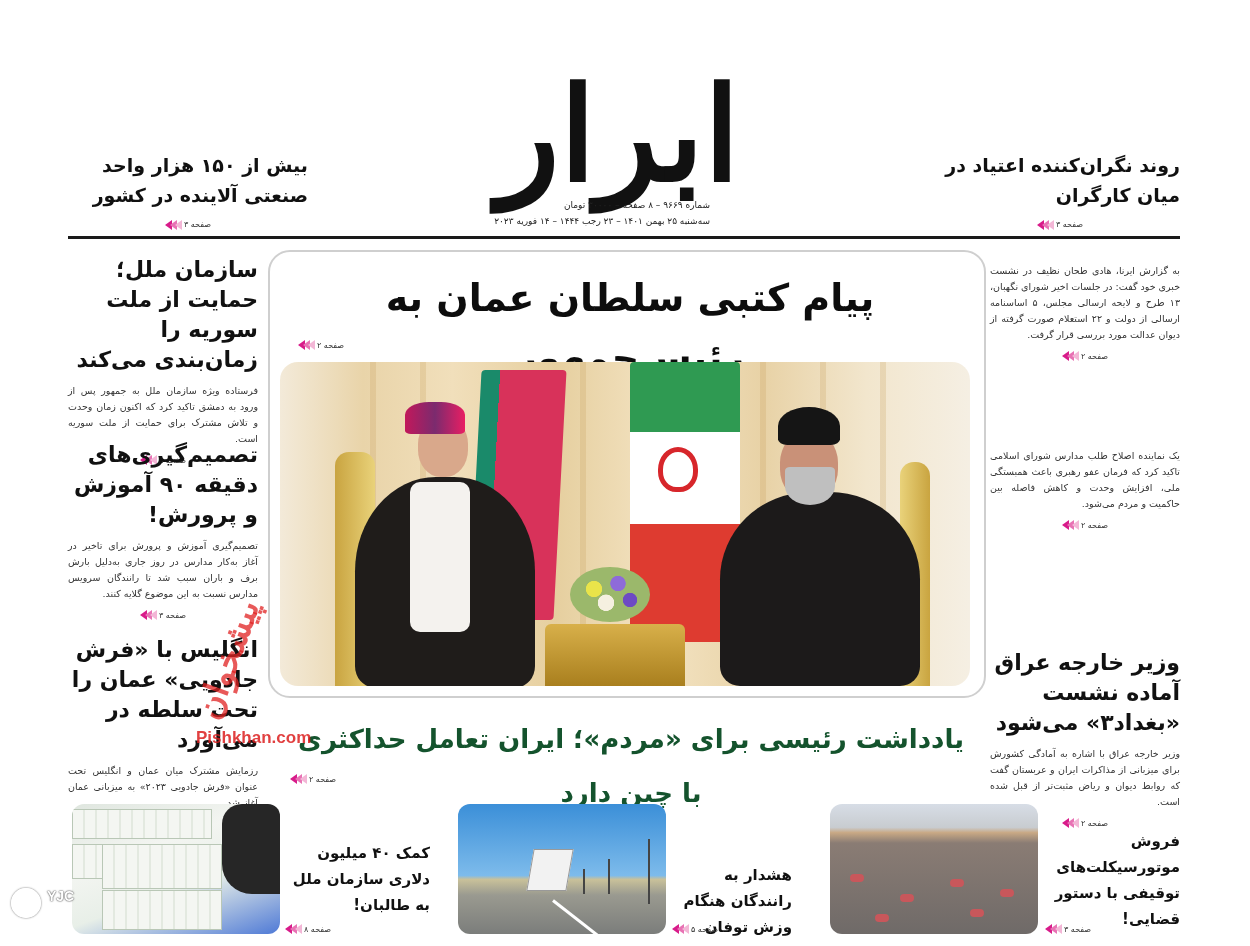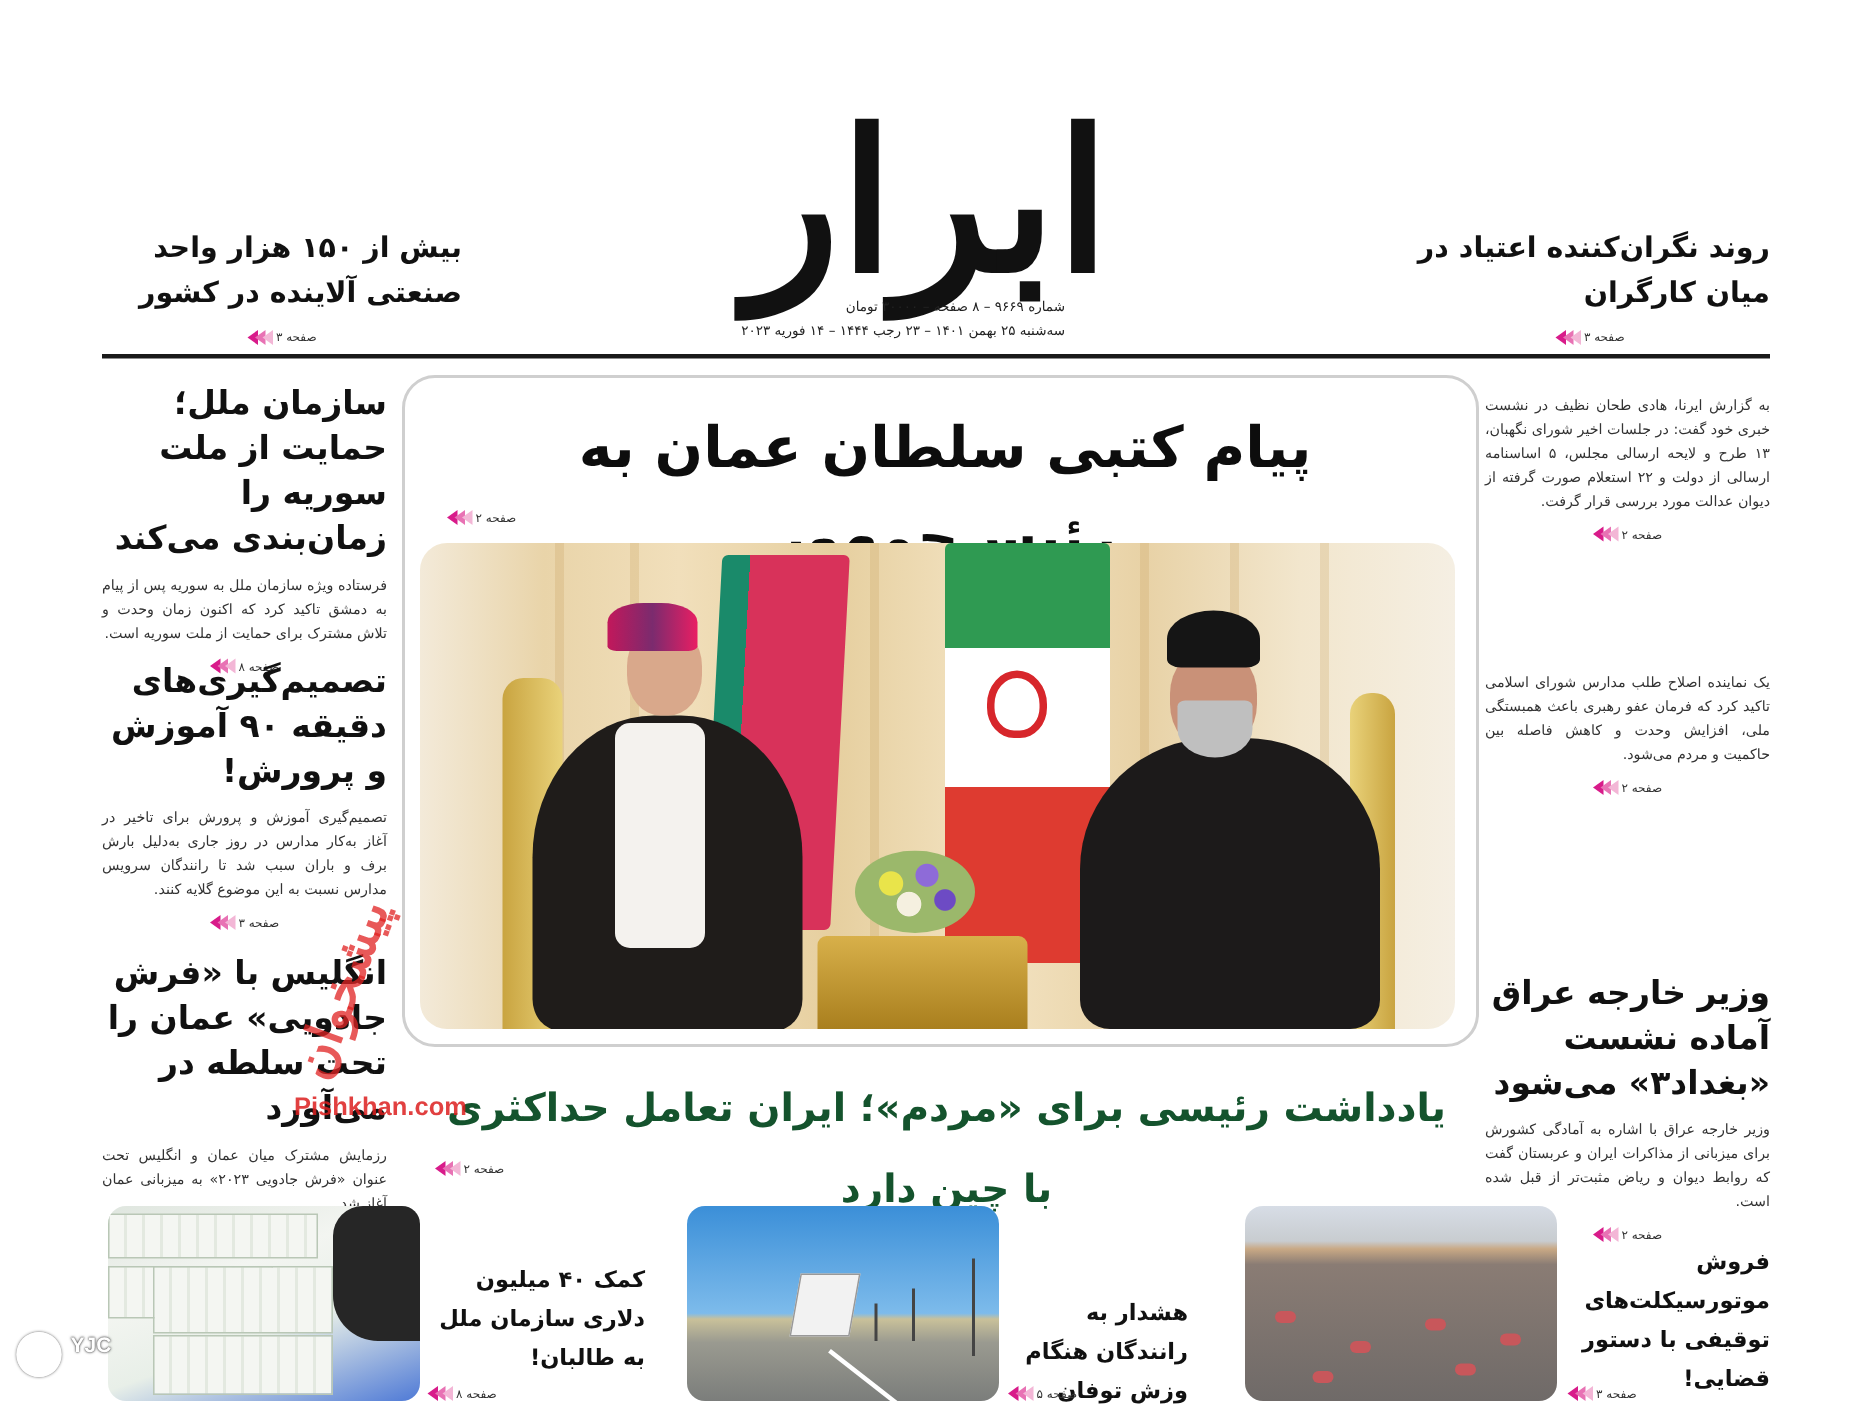--- a/index.html
+++ b/index.html
@@ -142,21 +142,21 @@
     <span class="arrows">
         <span></span>
         <span></span>
         <span></span>
       </span>
   </div>
 </div>
 
 <div class="col" style="left:68px; top:255px;">
   <div class="h">سازمان ملل؛ حمایت از ملت سوریه را زمان‌بندی می‌کند</div>
-  <div class="p">فرستاده ویژه سازمان ملل به سوریه پس از پیام به دمشق تاکید کرد که اکنون زمان وحدت و تلاش مشترک برای حمایت از ملت سوریه است.</div>
+  <div class="p">فرستاده ویژه سازمان ملل به جمهور پس از ورود به دمشق تاکید کرد که اکنون زمان وحدت و تلاش مشترک برای حمایت از ملت سوریه است.</div>
   <div class="pref">
     <span>صفحه ۸</span>
     <span class="arrows">
         <span></span>
         <span></span>
         <span></span>
       </span>
   </div>
 </div>
 <div class="col" style="left:68px; top:440px;">

